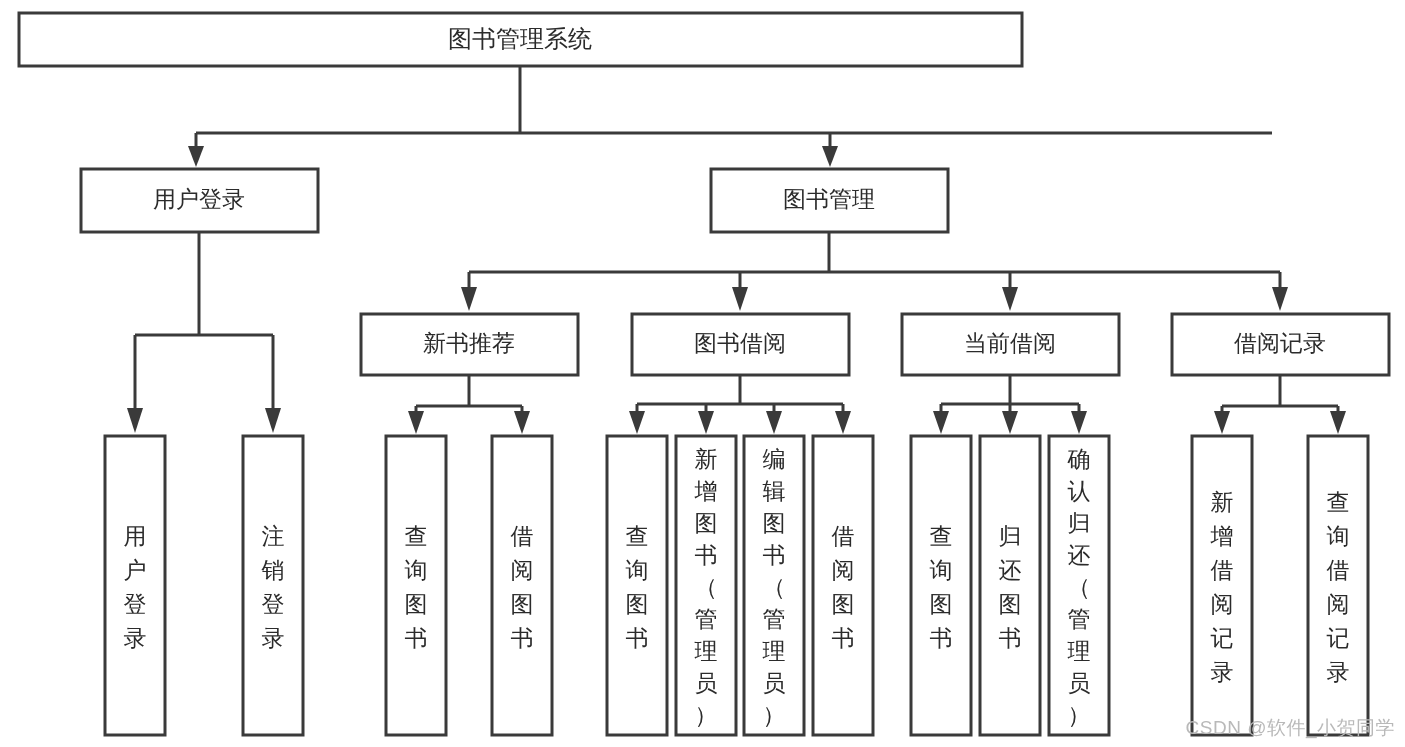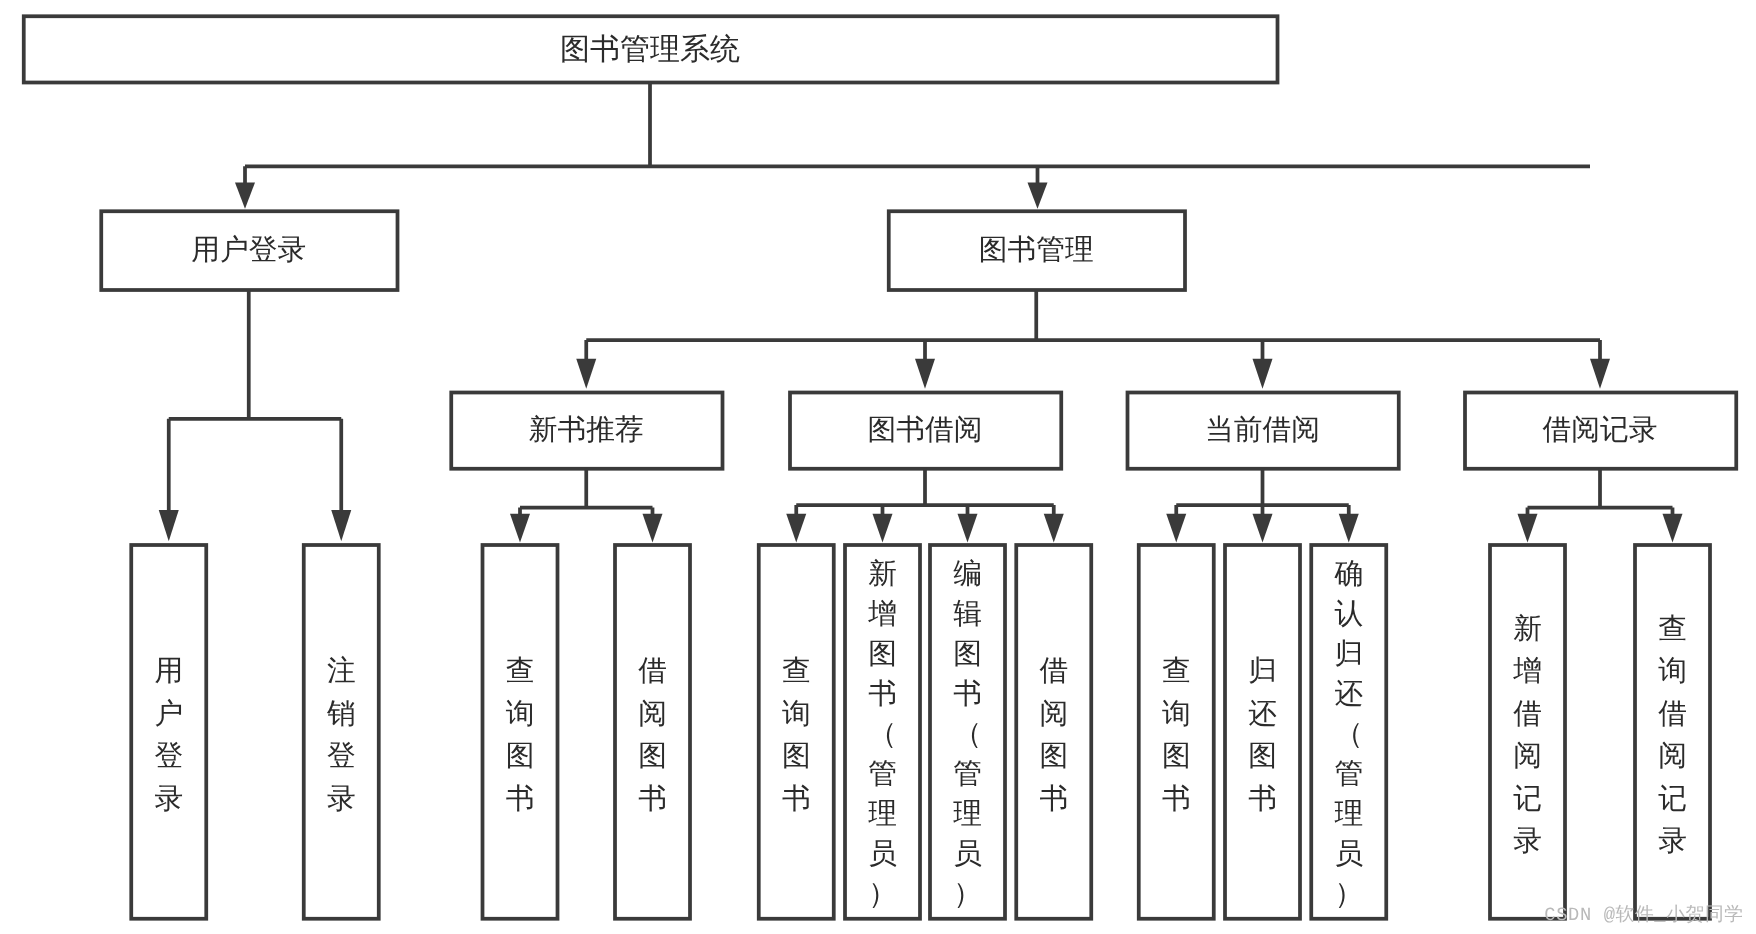--- a/index.html
+++ b/index.html
@@ -52,22 +52,22 @@
   .leaf-label {
     font-family: "Liberation Sans", "DejaVu Sans", sans-serif;
     font-size: 23px;
     fill: #2b2b2b;
     text-anchor: middle;
   }
   .watermark {
     position: absolute;
     right: 10px;
     bottom: 6px;
-    font-family: Liberation Mono, monospace;
-    font-size: 15px;
+    font-family: Liberation Sans, sans-serif;
+    font-size: 19px;
     color: #b9b9b9;
     white-space: nowrap;
     letter-spacing: 0.5px;
     pointer-events: none;
   }
 </style>
 </head>
 <body>
 
 <svg id="diagram" viewBox="0 0 1405 747" xmlns="http://www.w3.org/2000/svg">

